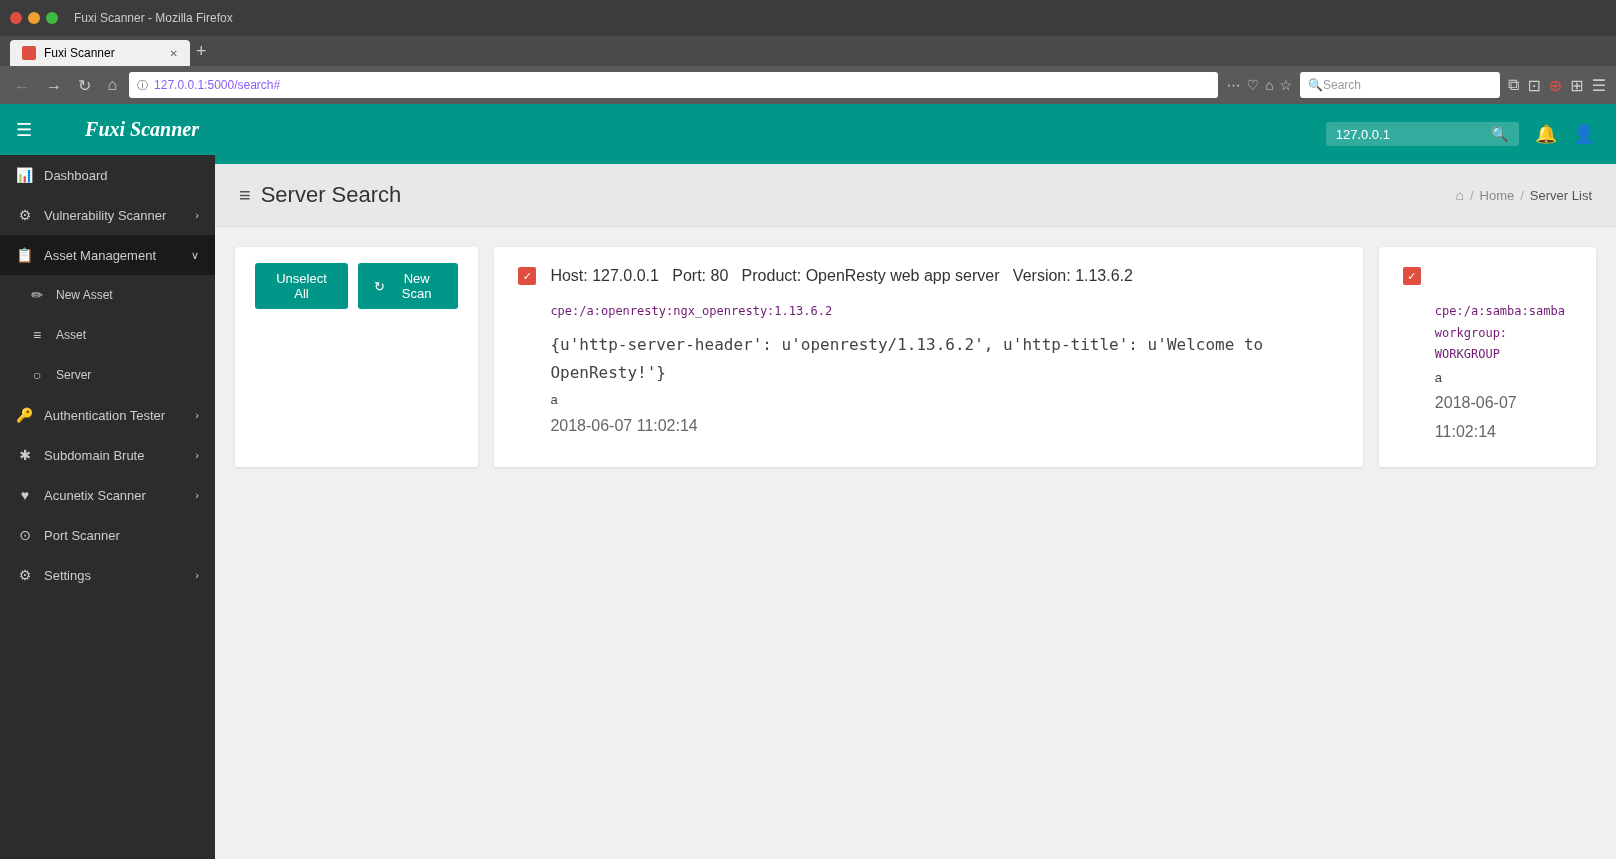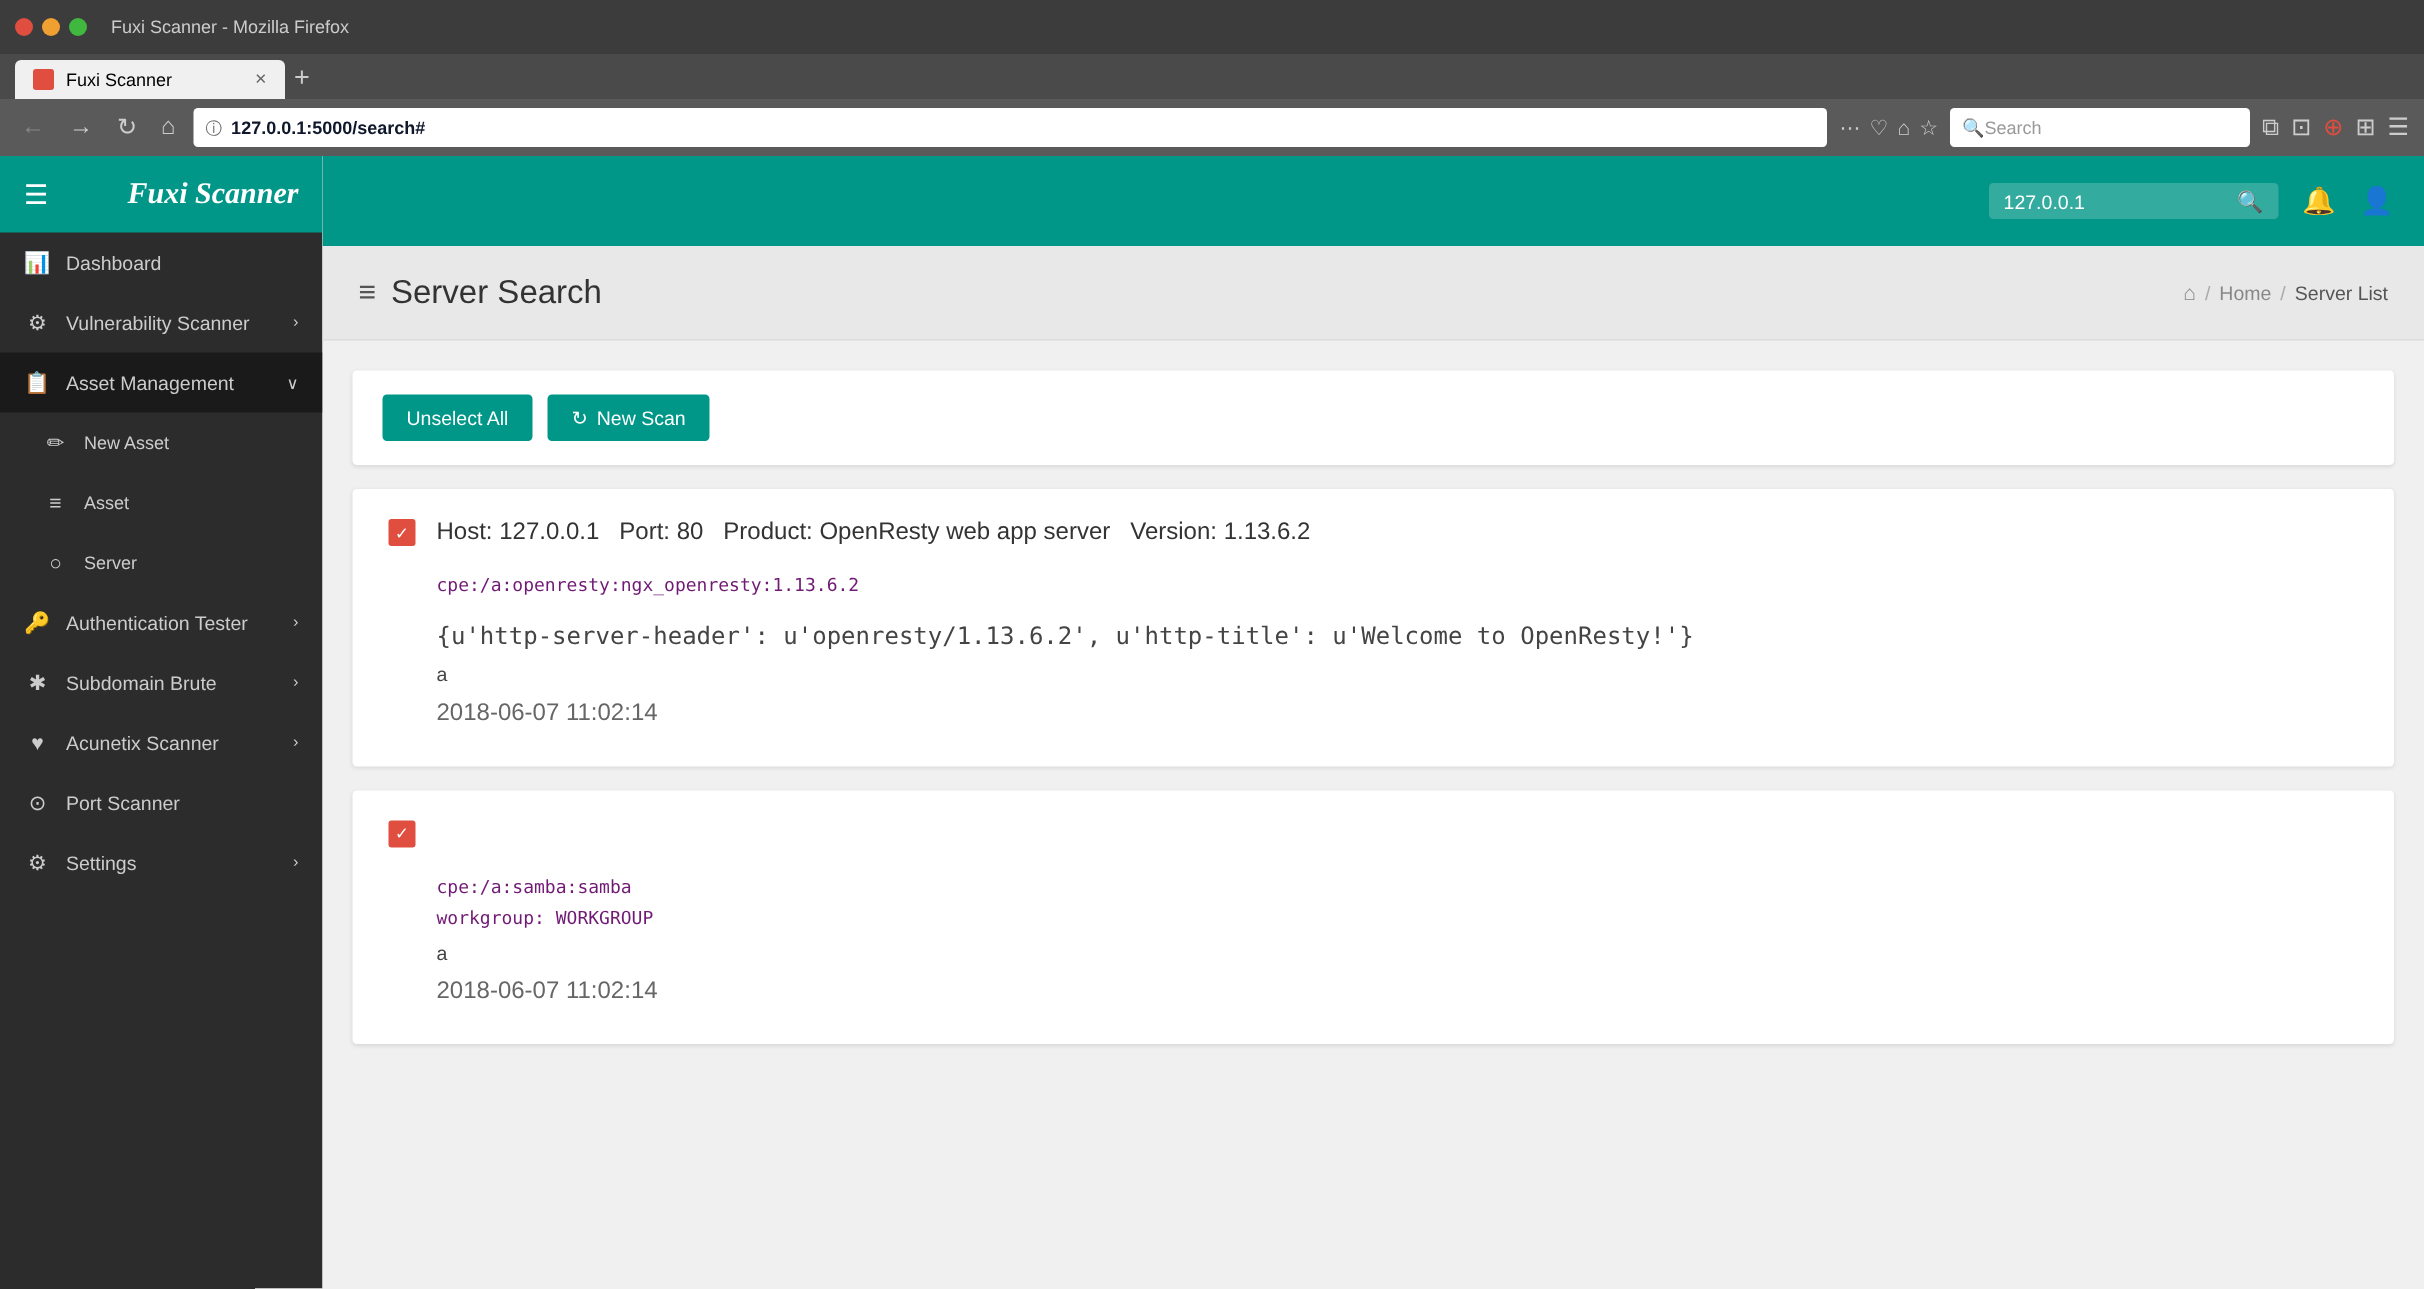--- a/index.html
+++ b/index.html
@@ -60,21 +60,21 @@
       background: white;
       height: 26px;
       border-radius: 3px;
       display: flex;
       align-items: center;
       padding: 0 8px;
       gap: 6px;
       font-size: 12px;
     }
     .address-bar-lock { color: #666; font-size: 11px; }
-    .address-bar-url { flex: 1; color: #0f172a; font-weight: bold; }
+    .address-bar-url { flex: 1; color: #8b5cf6; }
     .nav-icons { display: flex; gap: 6px; align-items: center; color: #ccc; font-size: 14px; }
     .search-bar {
       background: white;
       height: 26px;
       border-radius: 3px;
       display: flex;
       align-items: center;
       padding: 0 8px;
       width: 200px;
       font-size: 12px;
@@ -195,21 +195,21 @@
     }
     .breadcrumb-home { font-size: 14px; }
     .breadcrumb-sep { color: #aaa; }
     .breadcrumb-link { color: #888; cursor: pointer; }
     .breadcrumb-current { color: #555; }
 
     
     .content-area {
       padding: 20px;
       display: flex;
-      flex-direction: column;
+      flex-direction: row;
       gap: 16px;
     }
 
     .card {
       background: white;
       border-radius: 3px;
       box-shadow: 0 1px 3px rgba(0,0,0,0.1);
     }
 
     

